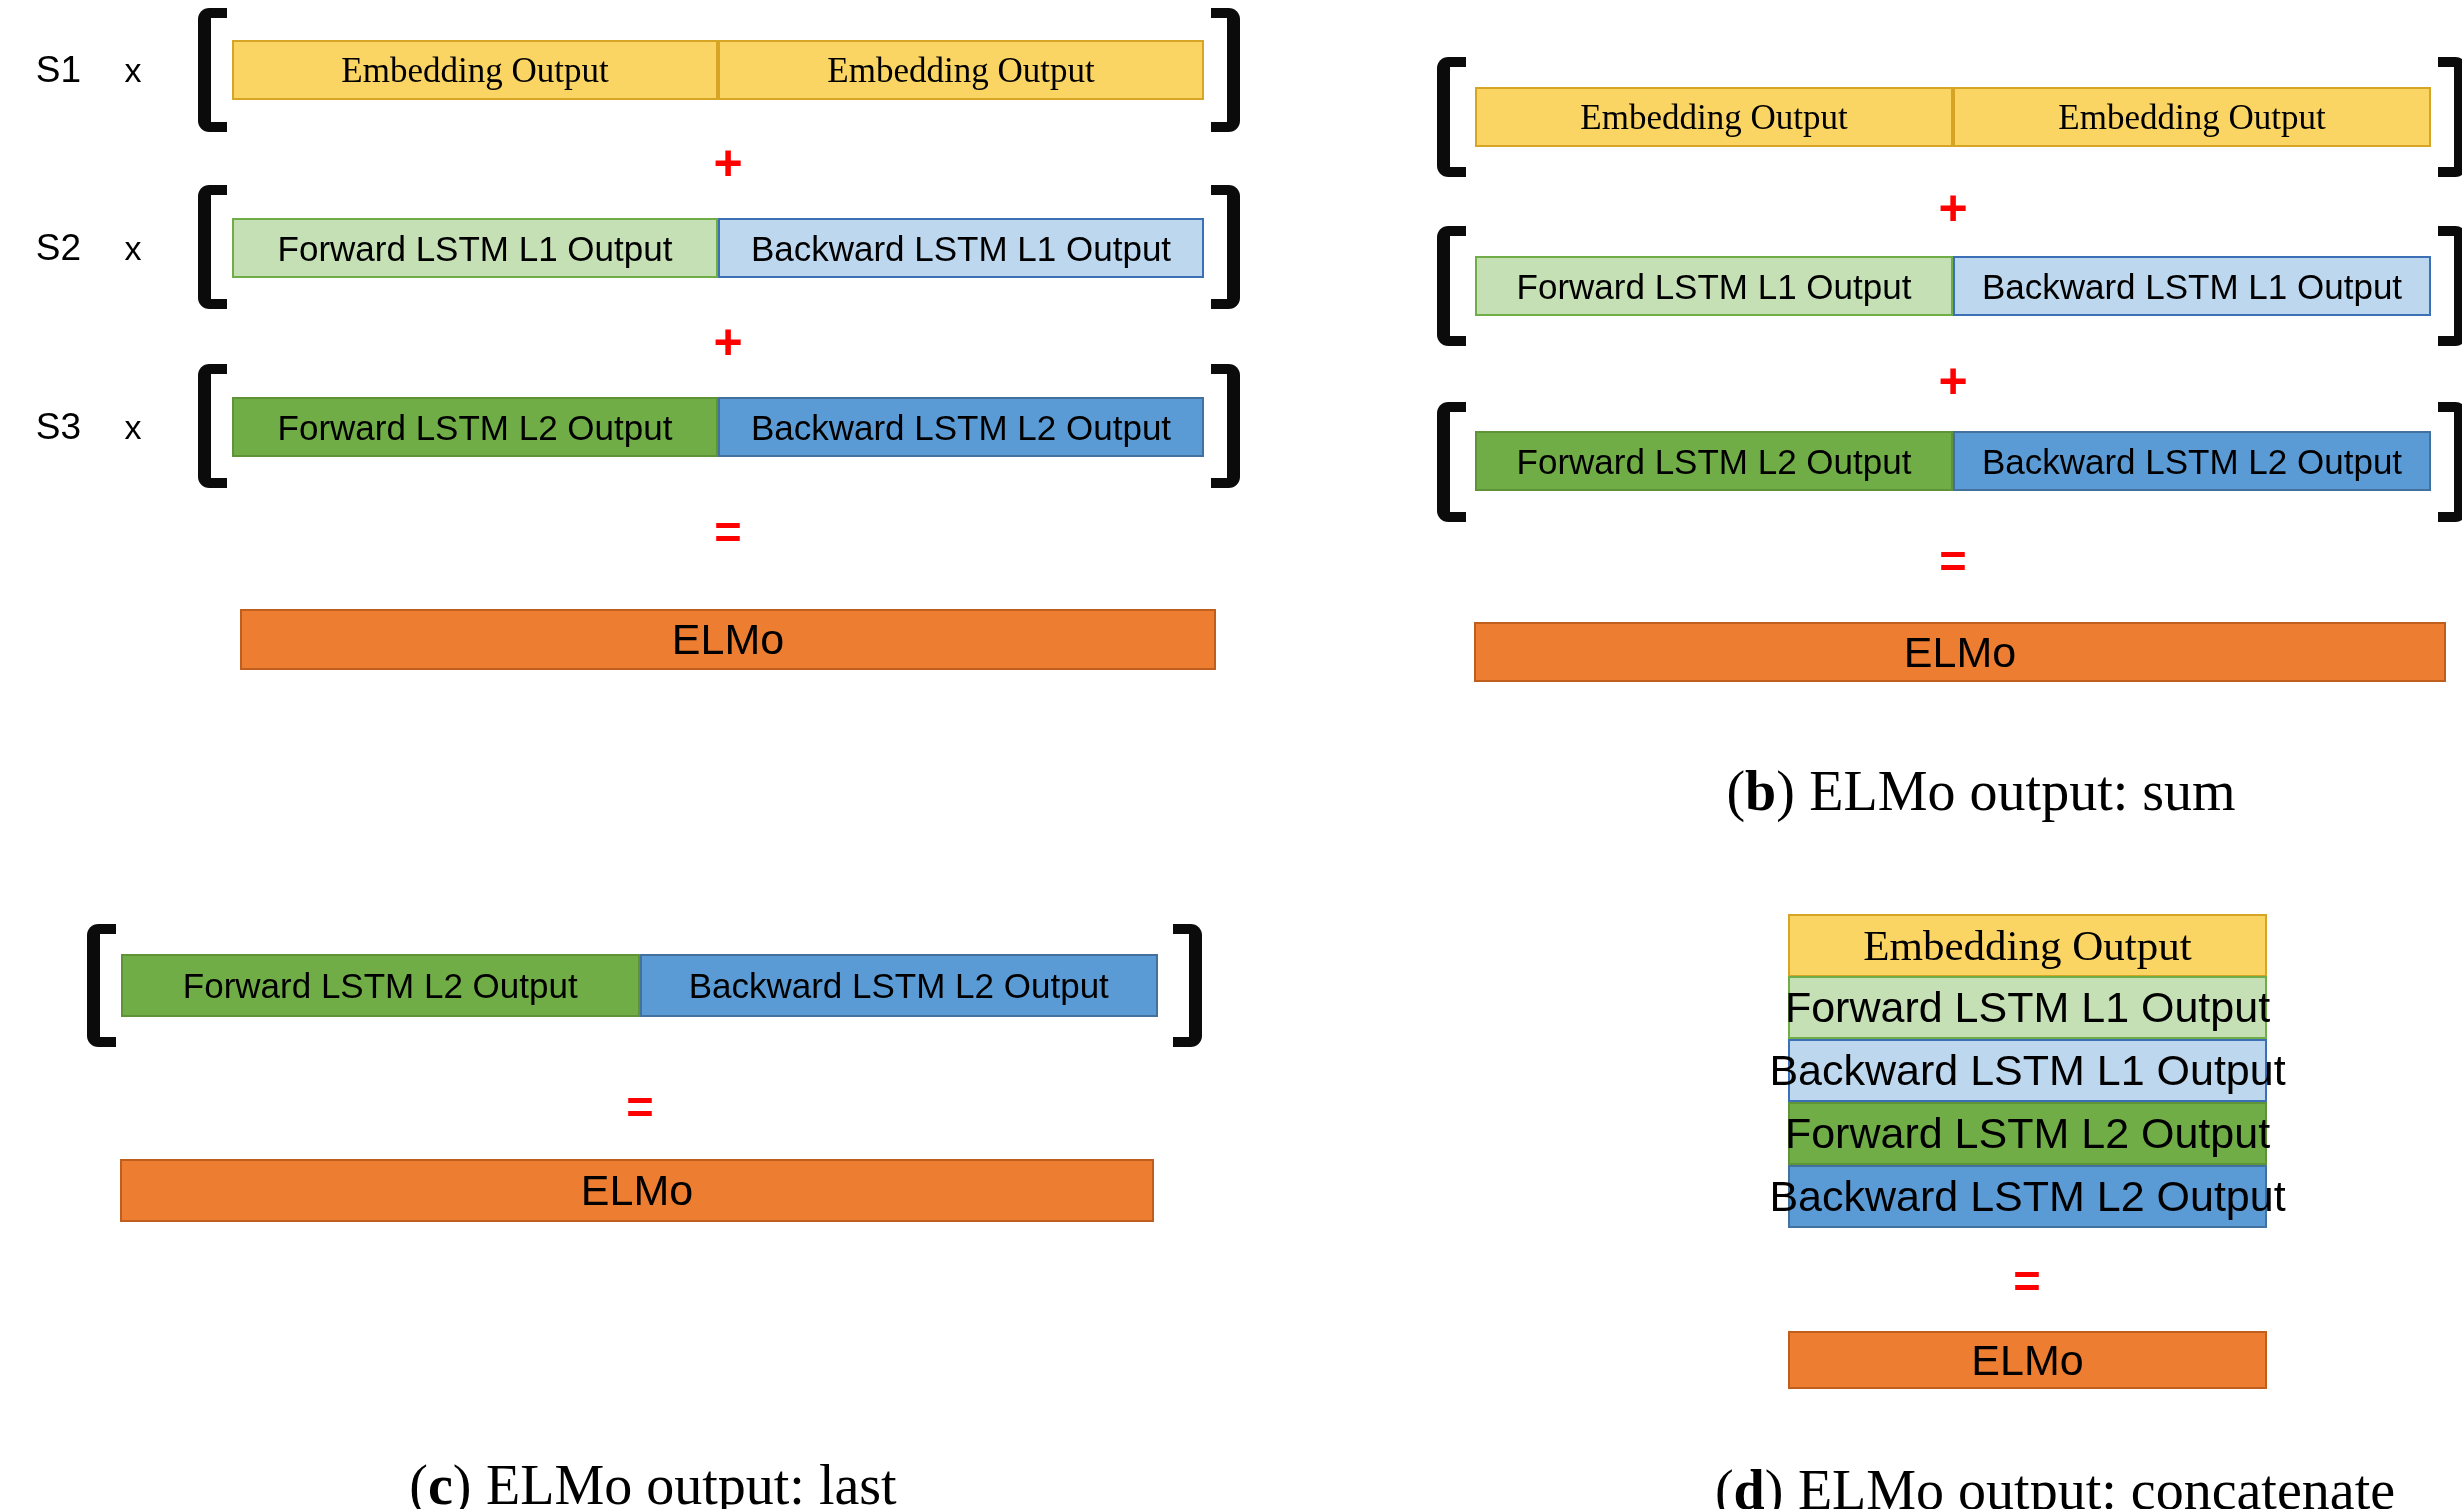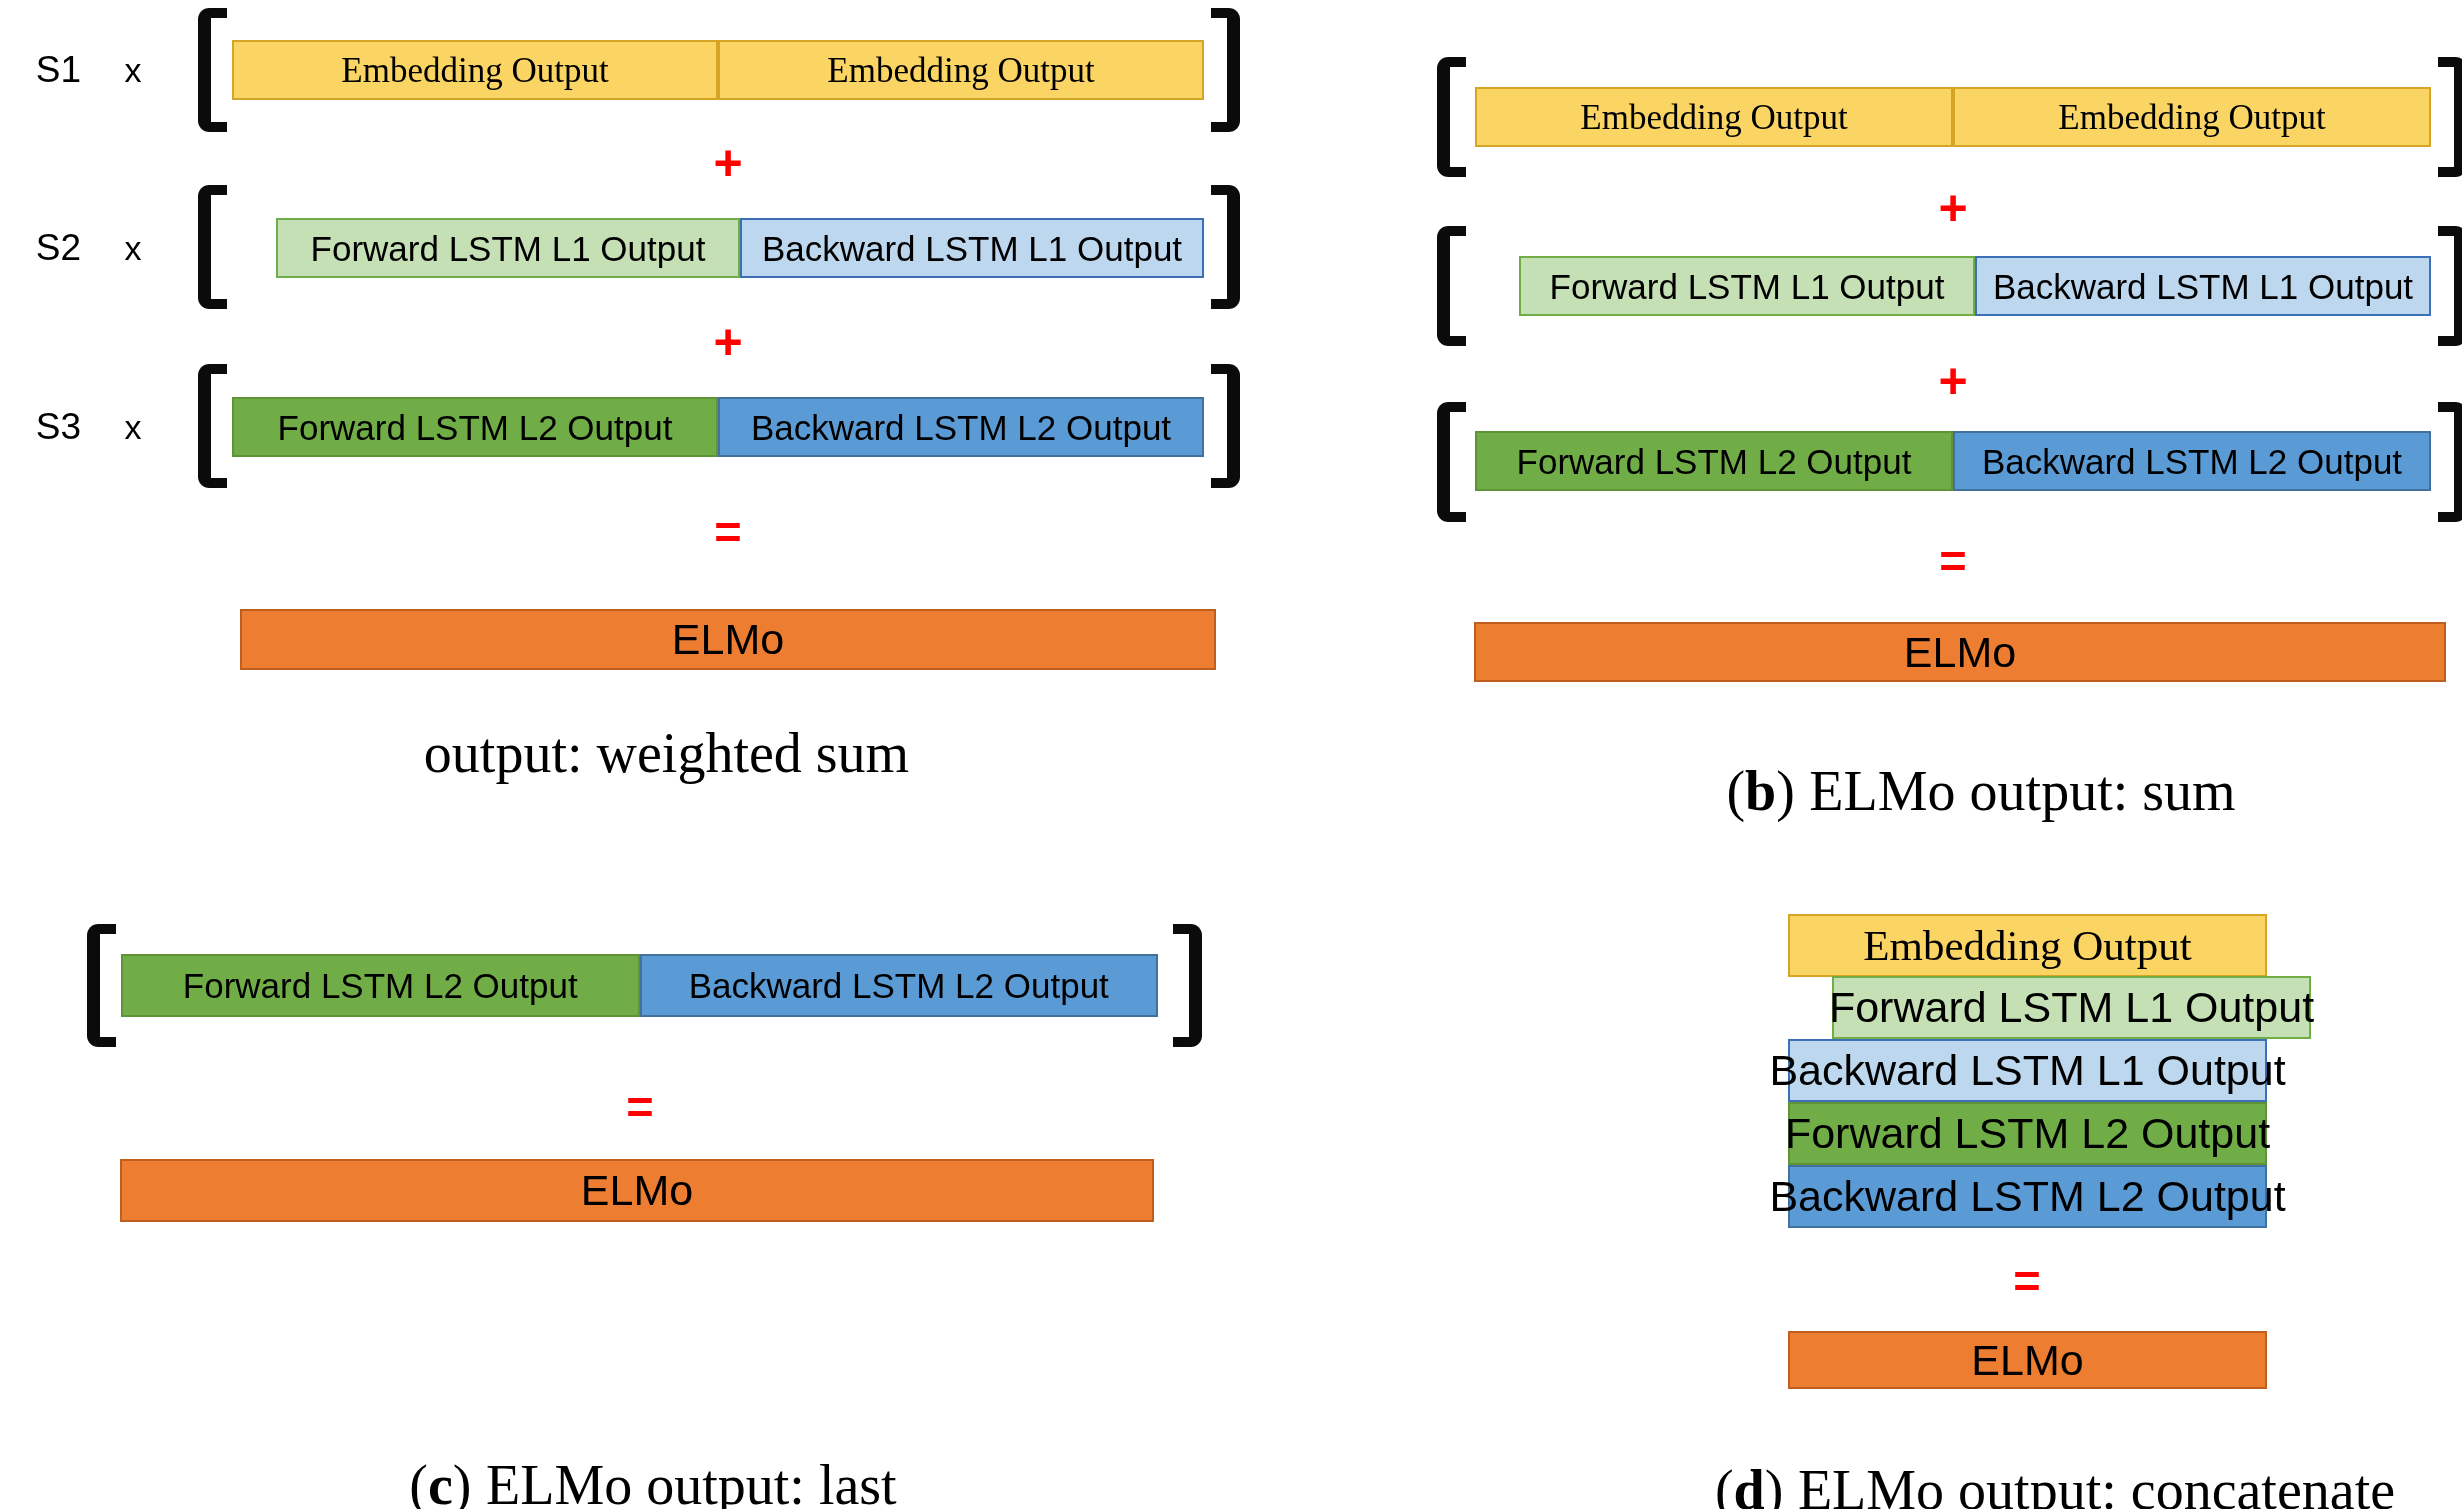--- a/index.html
+++ b/index.html
@@ -11,21 +11,21 @@
   .row{position:absolute;display:flex;}
   .cell{flex:1;display:flex;align-items:center;justify-content:center;
         border:2.4px solid;box-sizing:border-box;font-size:35px;line-height:1;
         white-space:nowrap;}
   
   .bar{position:absolute;display:flex;align-items:center;justify-content:center;
        border:2.4px solid;box-sizing:border-box;font-size:43px;line-height:1;
        white-space:nowrap;}
 
   .yellow{background:var(--yellow-fill);border-color:var(--yellow-border);font-family:Liberation Serif, serif;}
-  .lgreen{background:var(--lightgreen-fill);border-color:var(--lightgreen-border);margin-left:44px;}
+  .lgreen{background:var(--lightgreen-fill);border-color:var(--lightgreen-border);}
   .lblue{background:var(--lightblue-fill);border-color:var(--lightblue-border);}
   .dgreen{background:var(--green-fill);border-color:var(--green-border);}
   .dblue{background:var(--blue-fill);border-color:var(--blue-border);}
   .orange{background:var(--orange-fill);border-color:var(--orange-border);}
 
   
   .bkt{position:absolute;width:29px;box-sizing:border-box;border:0 solid var(--bracket-black);}
   .bkt.l{border-left-width:13.7px;border-top-width:10.5px;border-bottom-width:10.5px;
          border-radius:11.3px 0 0 11.3px;}
   .bkt.r{border-right-width:13.7px;border-top-width:10.5px;border-bottom-width:10.5px;
@@ -85,21 +85,20 @@
       <div class="cell dgreen">Forward LSTM L2 Output</div>
       <div class="cell dblue">Backward LSTM L2 Output</div>
     </div>
     <div class="bkt r" style="left:1197px;top:364px;height:124px"></div>
 
     <div class="op eq" style="left:714px;top:531px">=</div>
 
     <div class="bar orange" style="left:226px;top:609px;width:976px;height:61px">ELMo</div>
 
     <div class="cap" style="left:48px;top:710px;width:1209px">
-      <div>output: weighted sum</div>
     </div>
   </div>
 
   <div>
 
     <div class="bkt l" style="left:1423px;top:57px;height:120px"></div>
     <div class="row" style="left:1461px;top:87px;width:956px;height:60px">
       <div class="cell yellow">Embedding Output</div>
       <div class="cell yellow">Embedding Output</div>
     </div>

